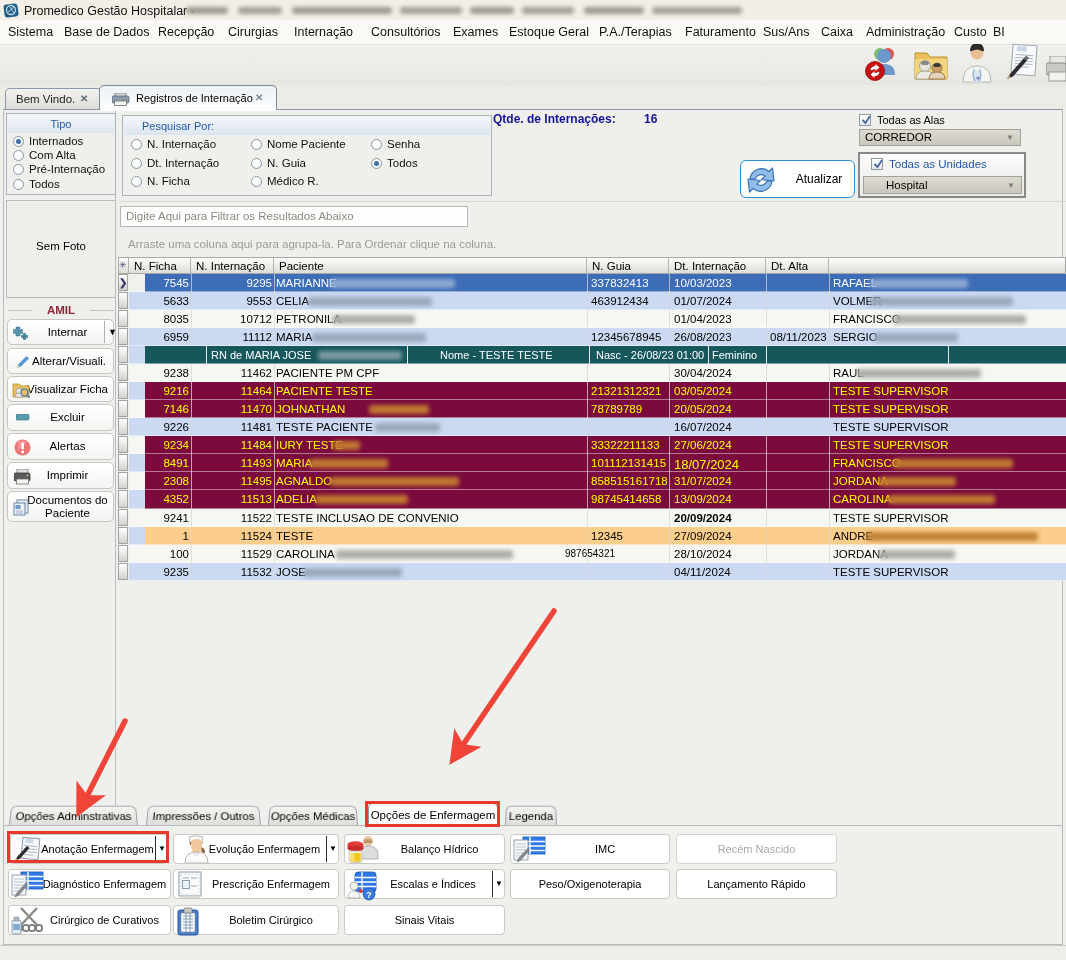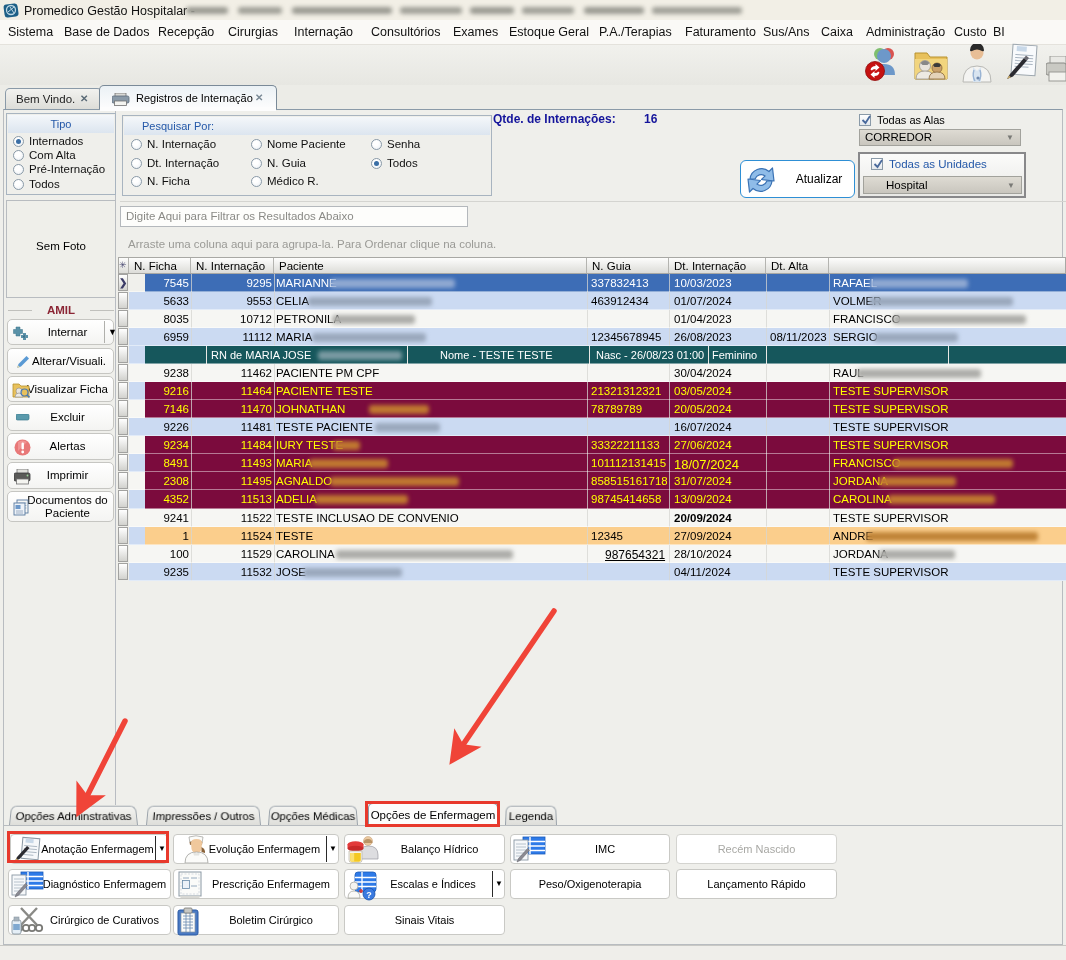--- a/index.html
+++ b/index.html
@@ -401,21 +401,21 @@
 <div class="cell" style="left:591px;top:530px;width:76px;font-size:11.5px;color:#000;">12345</div>
 <div class="cell" style="left:674px;top:530px;width:90px;font-size:11.5px;color:#000;">27/09/2024</div>
 <div class="cell" style="left:833px;top:530px;width:232px;font-size:11.5px;color:#000;">ANDRE</div>
 <div class="blur" style="left:866px;top:532px;width:172px;height:9px;background:#C08438;"></div>
 <div class="abs" style="left:118px;top:545px;width:10px;height:17px;background:linear-gradient(#FFFFFF,#D2D2CE);border:1px solid #A2A2A0;"></div>
 <div class="abs" style="left:129px;top:545px;width:16px;height:18px;background:#F6F6F3;"></div>
 <div class="abs" style="left:145px;top:545px;width:921px;height:18px;background:#F6F6F3;"></div>
 <div class="cell" style="left:129px;top:548px;width:60px;text-align:right;font-size:11.5px;color:#000;">100</div>
 <div class="cell" style="left:191px;top:548px;width:81px;text-align:right;font-size:11.5px;color:#000;">11529</div>
 <div class="cell" style="left:276px;top:548px;width:308px;font-size:11.5px;color:#000;">CAROLINA</div>
-<div class="cell" style="left:605px;top:548px;width:76px;font-size:12px;color:#000;text-decoration:underline;">987654321</div>
+<div class="cell" style="left:565px;top:548px;width:76px;font-size:10px;color:#000;">987654321</div>
 <div class="cell" style="left:674px;top:548px;width:90px;font-size:11.5px;color:#000;">28/10/2024</div>
 <div class="cell" style="left:833px;top:548px;width:232px;font-size:11.5px;color:#000;">JORDANA</div>
 <div class="blur" style="left:336px;top:550px;width:177px;height:9px;background:#ADADA9;"></div>
 <div class="blur" style="left:879px;top:550px;width:76px;height:9px;background:#ADADA9;"></div>
 <div class="abs" style="left:118px;top:563px;width:10px;height:17px;background:linear-gradient(#FFFFFF,#D2D2CE);border:1px solid #A2A2A0;"></div>
 <div class="abs" style="left:129px;top:563px;width:16px;height:18px;background:#CBDAF2;"></div>
 <div class="abs" style="left:145px;top:563px;width:921px;height:18px;background:#CBDAF2;"></div>
 <div class="cell" style="left:129px;top:566px;width:60px;text-align:right;font-size:11.5px;color:#000;">9235</div>
 <div class="cell" style="left:191px;top:566px;width:81px;text-align:right;font-size:11.5px;color:#000;">11532</div>
 <div class="cell" style="left:276px;top:566px;width:308px;font-size:11.5px;color:#000;">JOSE</div>

